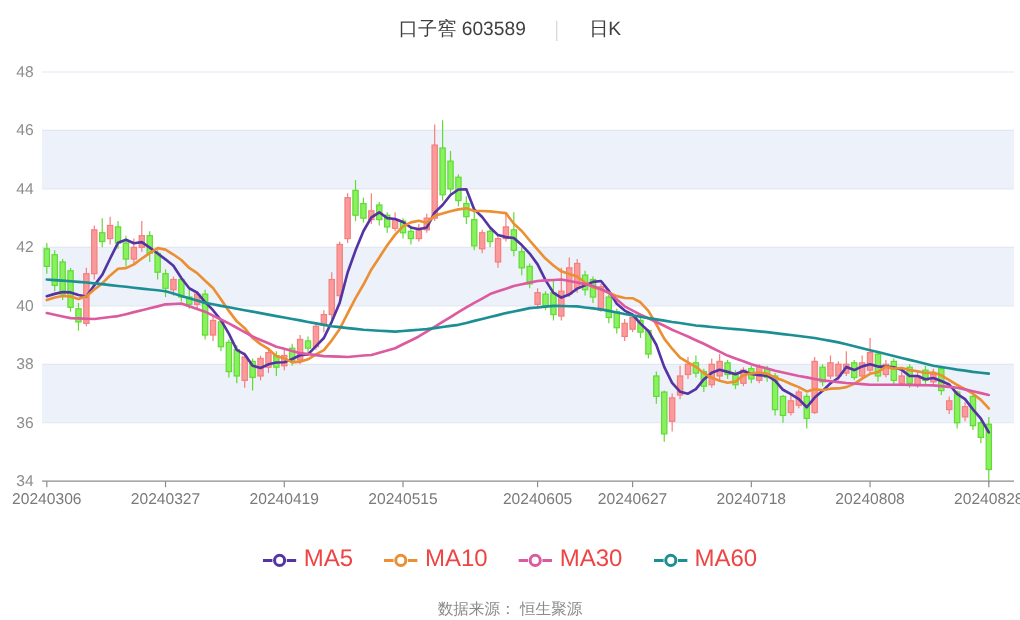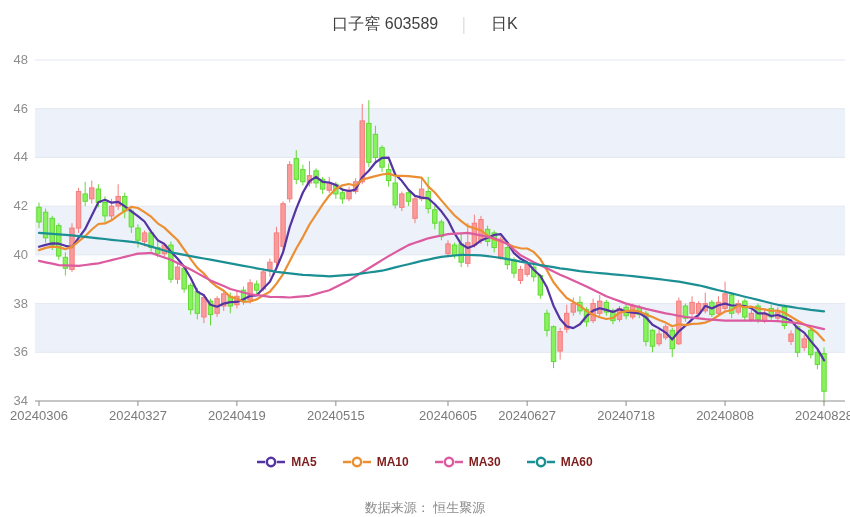--- a/index.html
+++ b/index.html
@@ -3,21 +3,21 @@
 <meta charset="utf-8">
 <style>
   html,body{margin:0;padding:0;background:#ffffff;}
   body{width:850px;height:517px;overflow:hidden;font-family:"Liberation Sans","DejaVu Sans",sans-serif;}
   .card{position:relative;width:850px;height:517px;background:#fff;}
   .title-row{position:absolute;top:14px;left:0;width:100%;display:flex;justify-content:center;align-items:center;gap:14px;font-size:16px;color:#3f3f3f;}
   .title-row .sep{color:#d5d5d5;font-size:14px;padding:0 8px;}
   #chart{position:absolute;top:0;left:0;}
   .legend{position:absolute;top:455px;left:0;width:100%;display:flex;justify-content:center;align-items:center;gap:26px;}
   .legend-item{display:flex;align-items:center;gap:6px;cursor:pointer;}
-  .legend-item .lbl{font-size:12px;color:#7f1d1d;font-weight:bold;}
+  .legend-item .lbl{font-size:20px;color:#ef4444;}
   .source{position:absolute;top:499px;left:0;width:100%;text-align:center;font-size:13px;color:#8a8a8a;}
 </style>
 </head>
 <body>
 
 <div class="card">
   <div class="title-row">
     <span>口子窖 603589</span>
     <span class="sep">│</span>
     <span>日K</span>

